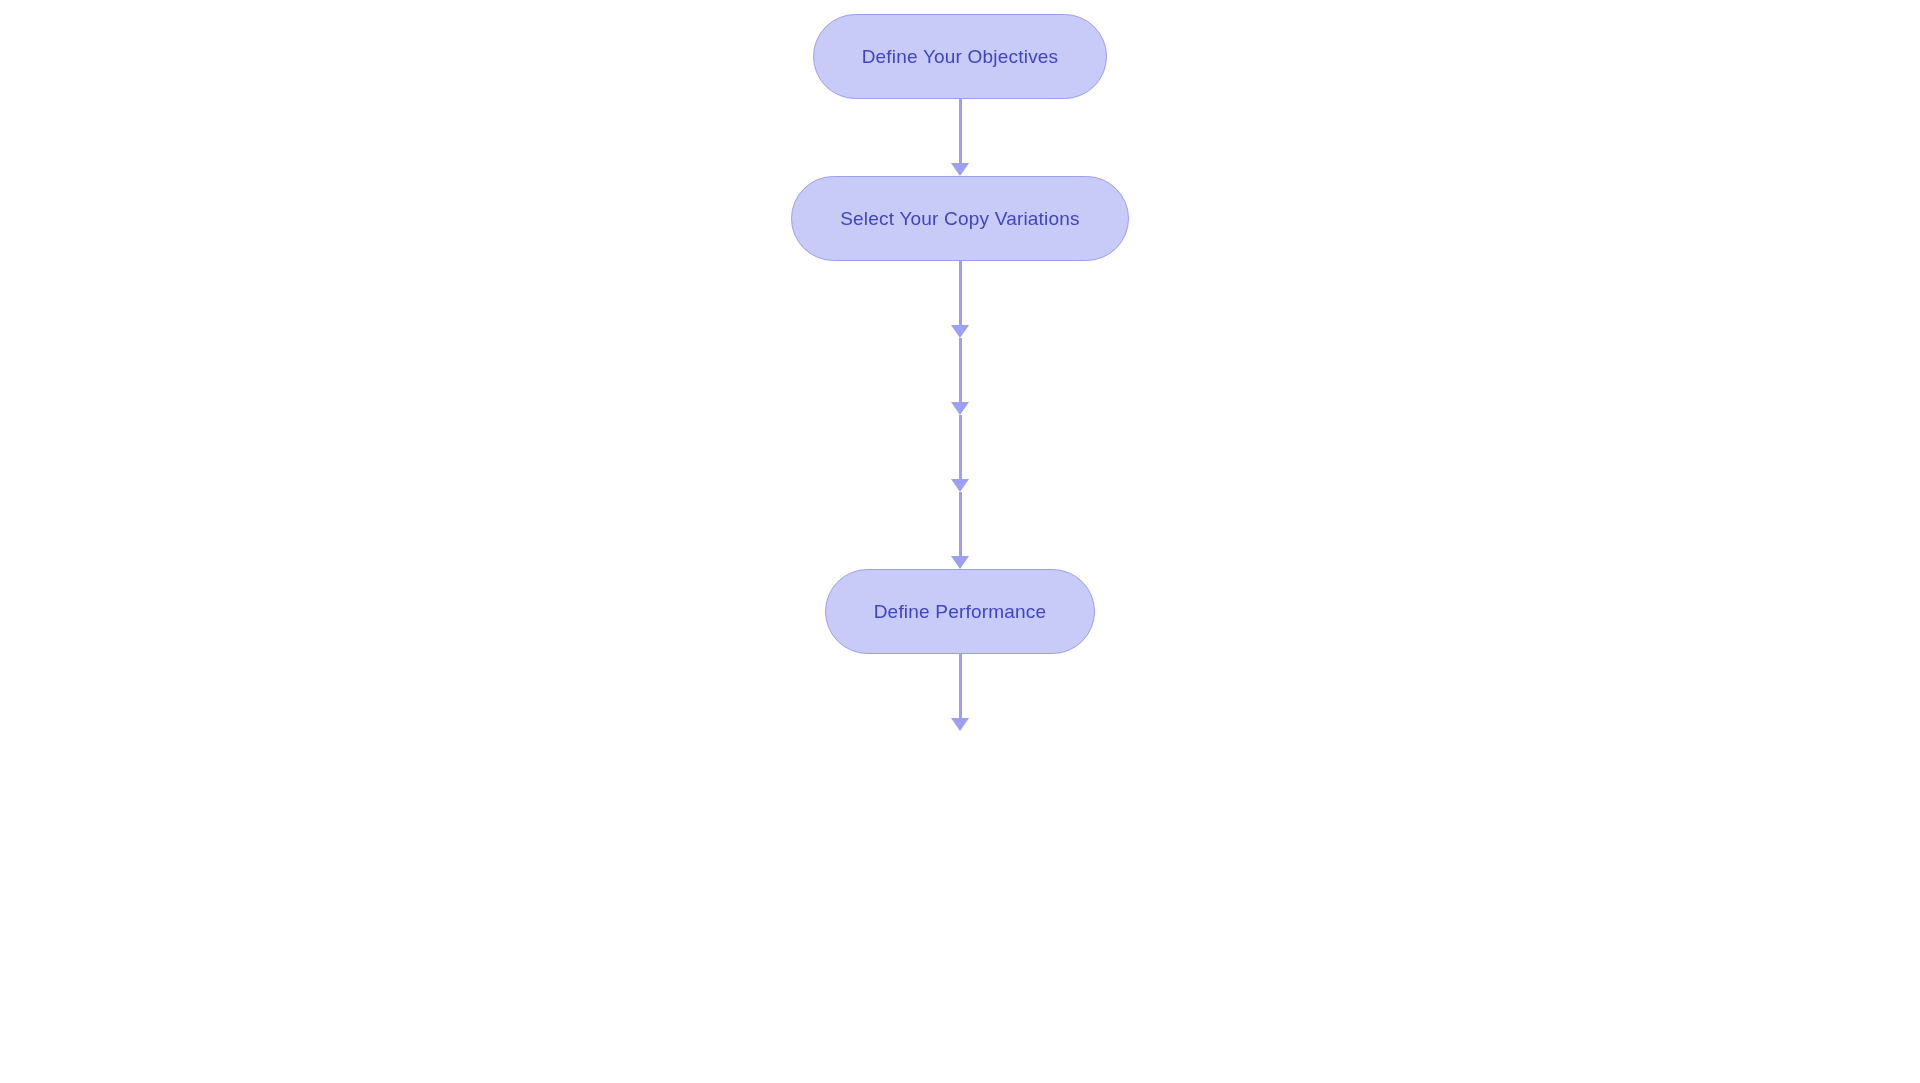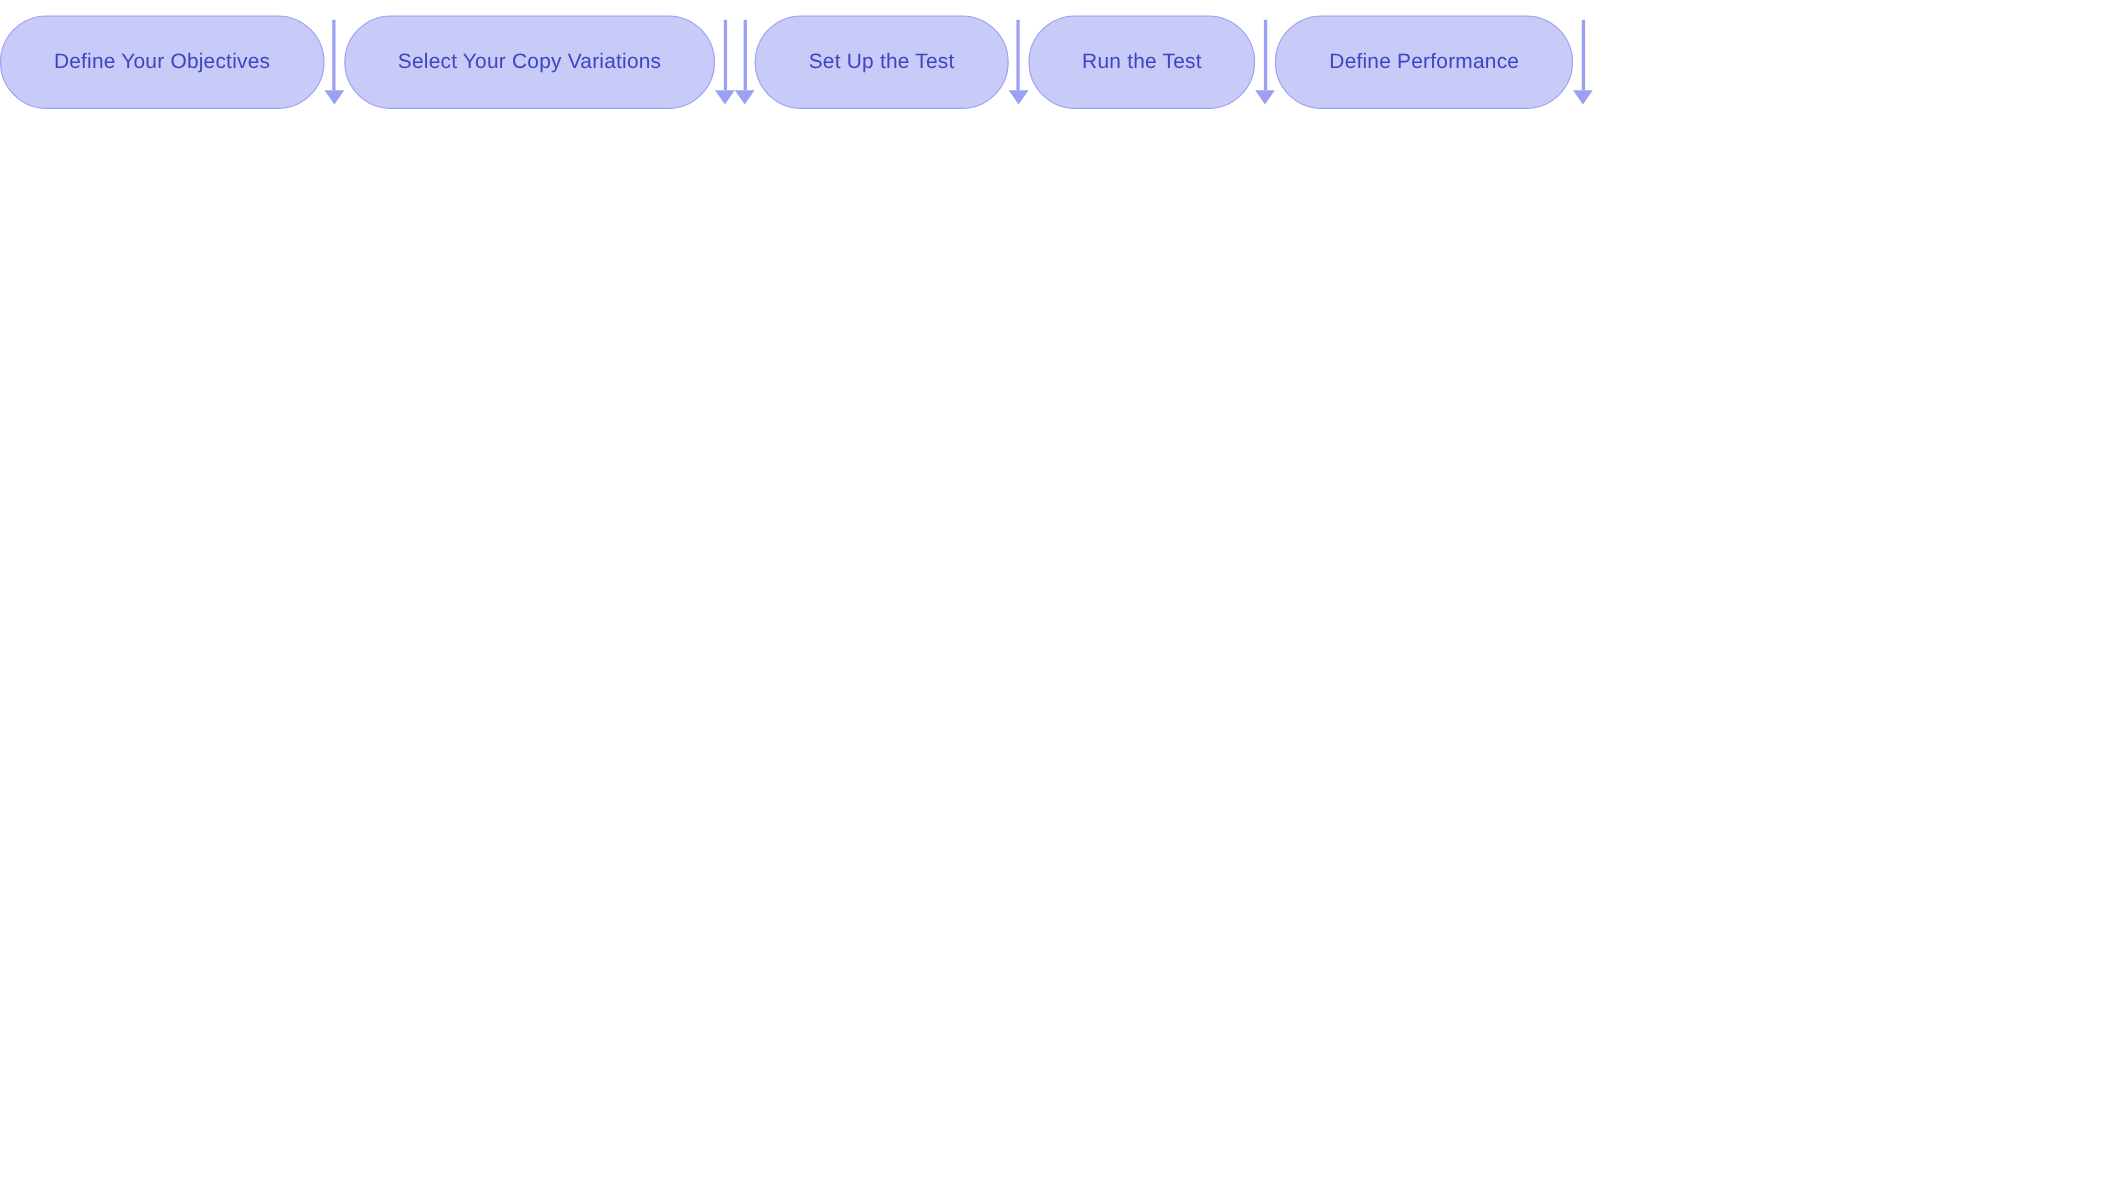--- a/index.html
+++ b/index.html
@@ -14,21 +14,21 @@
     height: 1083px;
     background: #ffffff;
     overflow: hidden;
   }
   .flow {
     position: absolute;
     left: 0;
     top: 14px;
     width: 100%;
     display: flex;
-    flex-direction: row;
+    flex-direction: column;
     align-items: center;
   }
   .node {
     height: 85px;
     box-sizing: border-box;
     padding: 0 48px;
     border-radius: 43px;
     background: #c8caf8;
     border: 1px solid #9a9ef0;
     color: #3f45c1;
@@ -82,32 +82,26 @@
       <div class="shaft"></div>
       <div class="head"></div>
     </div>
 
 
     <div class="arrow">
       <div class="shaft"></div>
       <div class="head"></div>
     </div>
 
-    <div class="node">
-      <span>Set Up the Test</span>
-    </div>
 
     <div class="arrow">
       <div class="shaft"></div>
       <div class="head"></div>
     </div>
 
-    <div class="node">
-      <span>Run the Test</span>
-    </div>
 
     <div class="arrow">
       <div class="shaft"></div>
       <div class="head"></div>
     </div>
 
     <div class="node">
       <span>Define Performance</span>
     </div>
 

